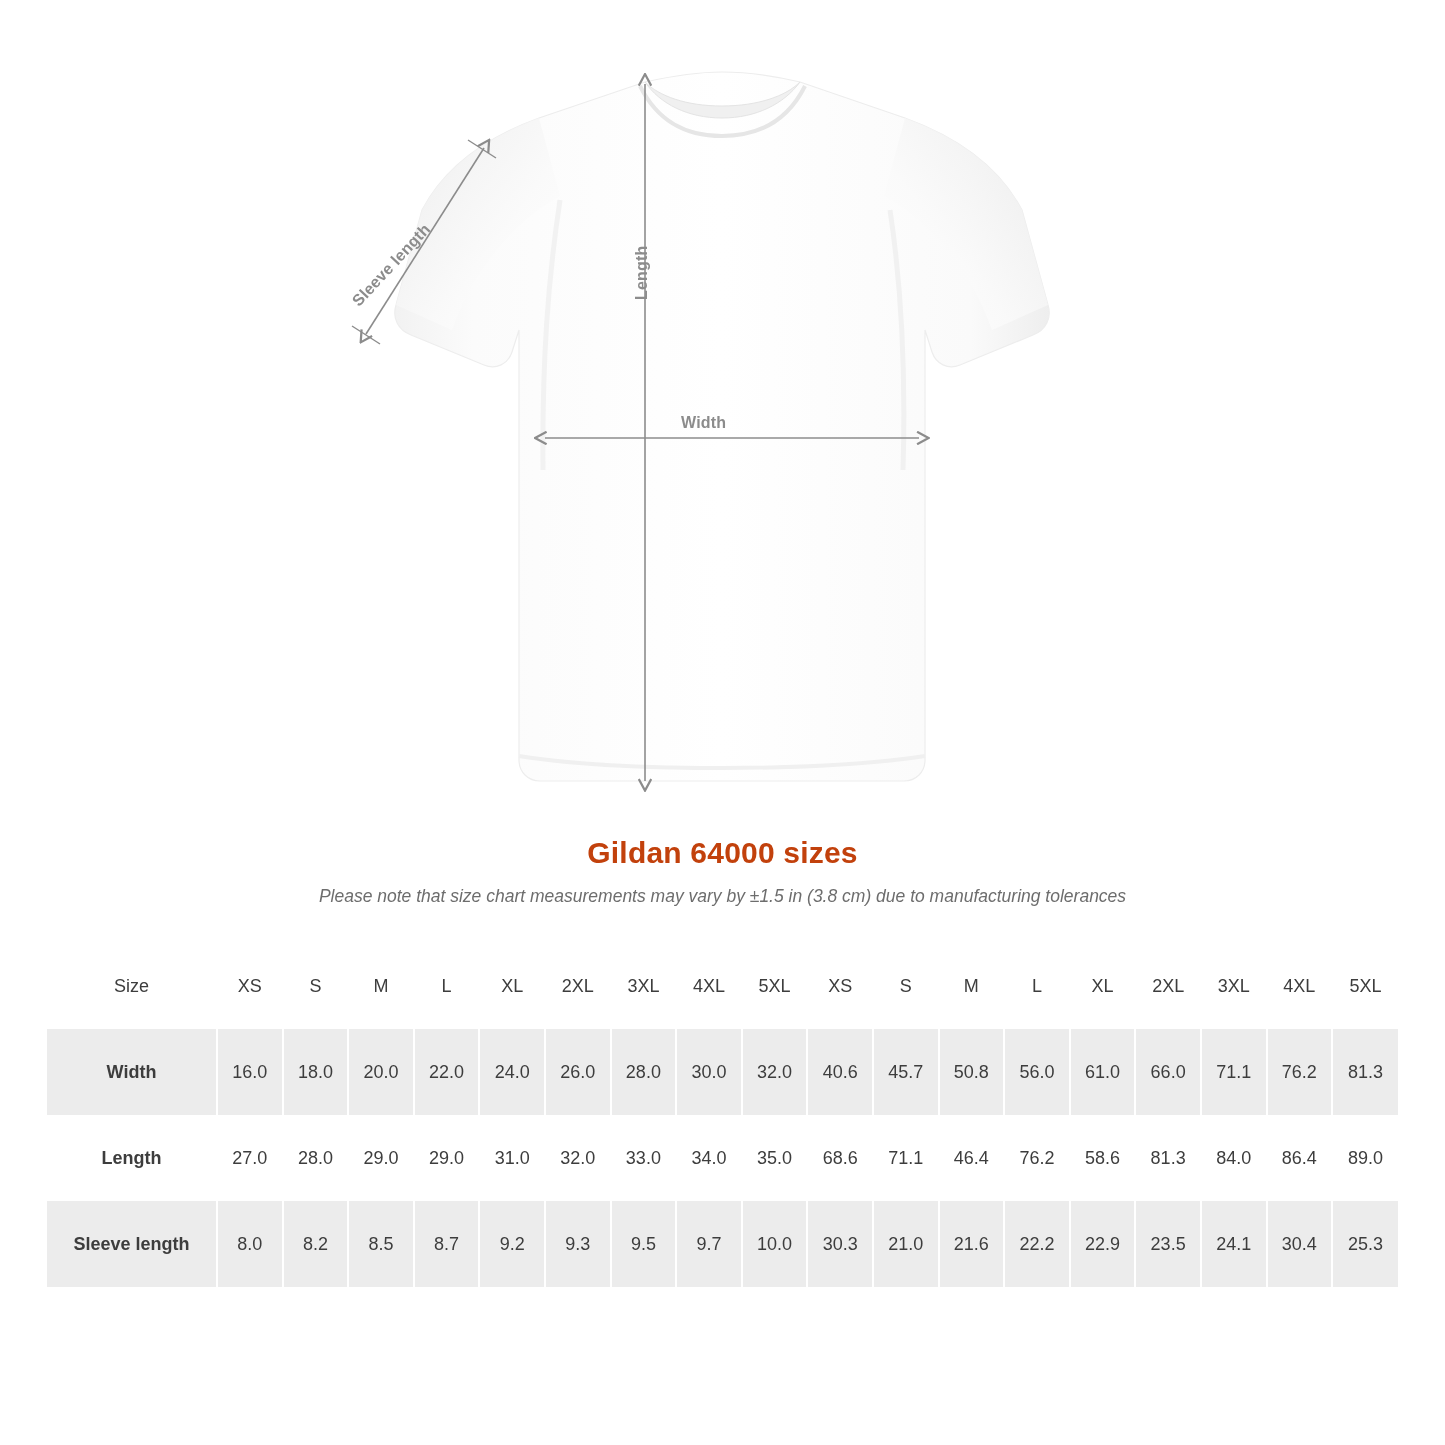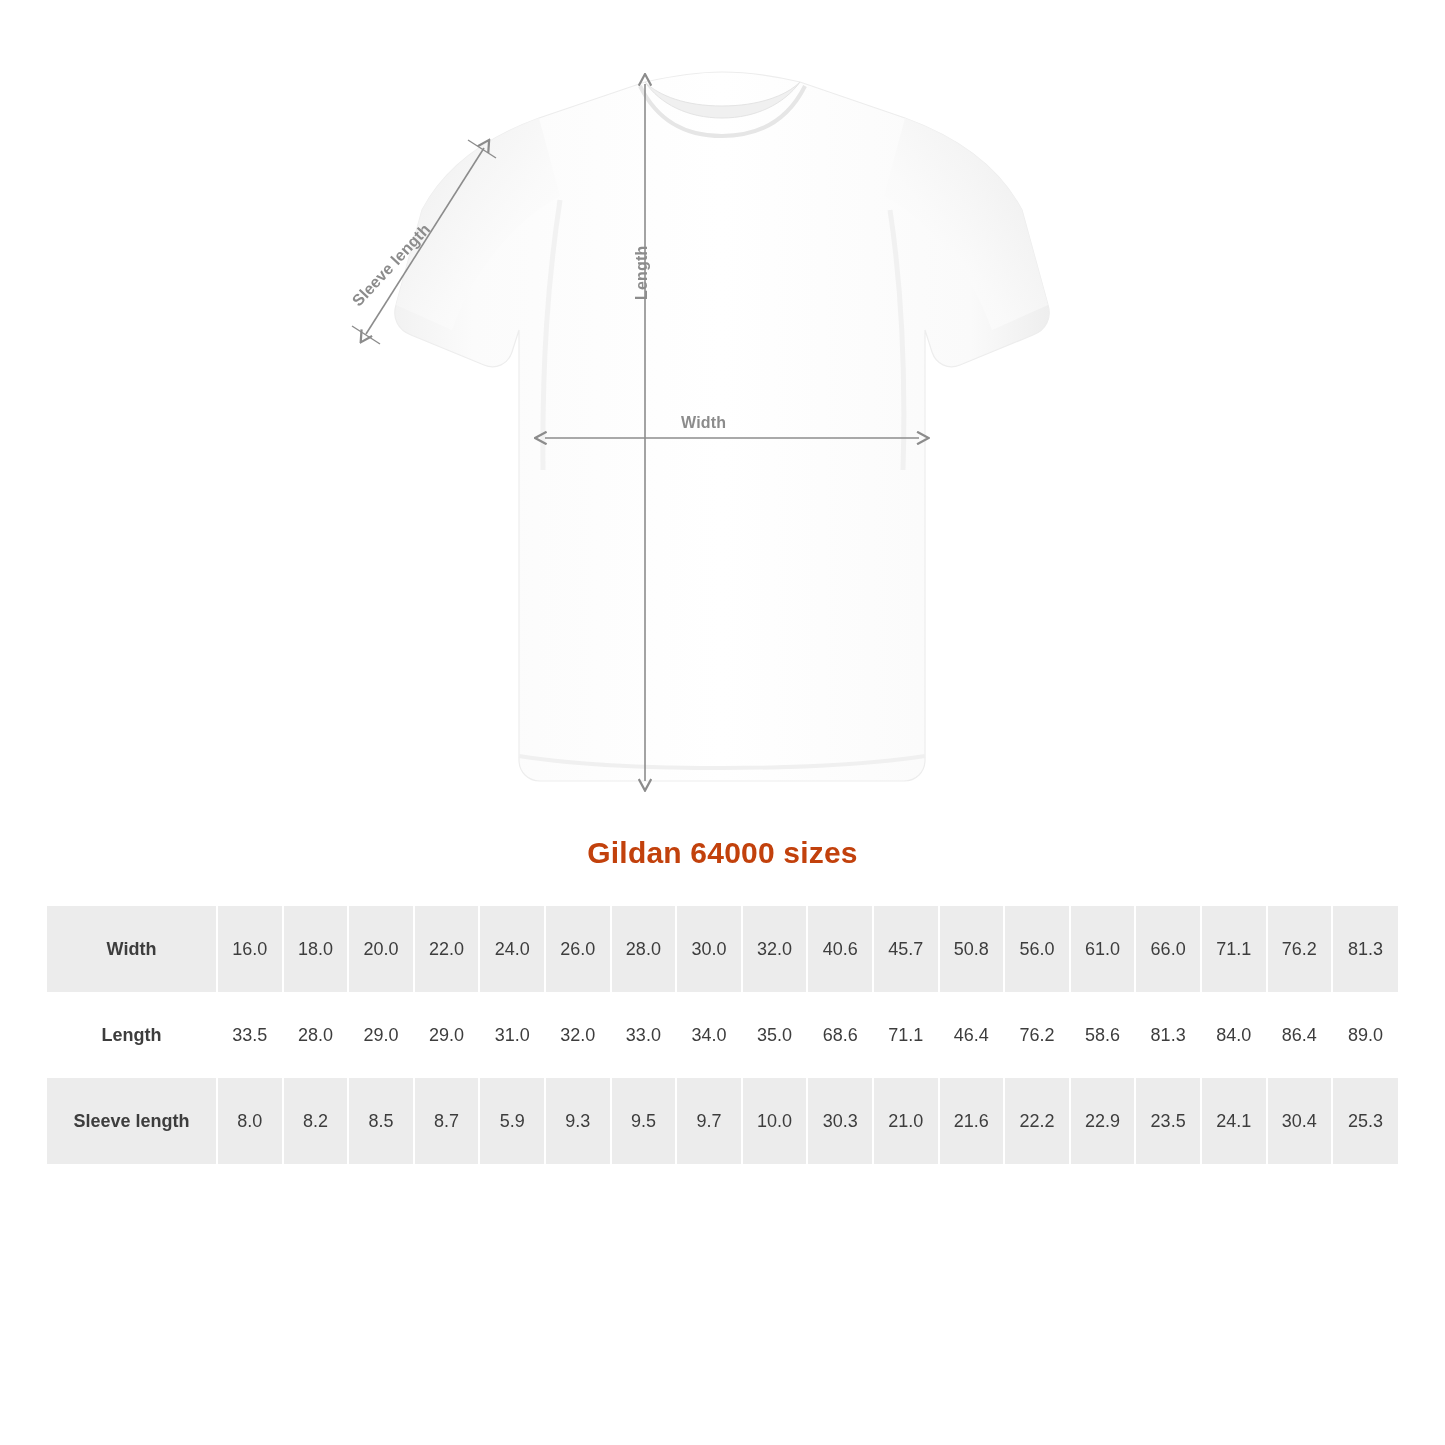--- a/index.html
+++ b/index.html
@@ -235,20 +235,21 @@
       <line x1="468" y1="140" x2="496" y2="158" stroke="#8c8c8c" stroke-width="1.4"></line>
     </svg>
 
     <div class="dim-label sleeve-label">Sleeve length</div>
     <div class="dim-label length-label">Length</div>
     <div class="dim-label width-label">Width</div>
   </div>
 
   <div class="heading-block">
     <h1 class="chart-title">Gildan 64000 sizes</h1>
+    <p class="chart-note">Please note that size chart measurements may vary by ±1.5 in (3.8 cm) due to manufacturing tolerances</p>
   </div>
 
   <div class="table-wrap">
     <table class="size-table">
       <colgroup>
         <col class="rowhdr">
         <col class="szcol">
           <col class="szcol">
           <col class="szcol">
           <col class="szcol">
@@ -263,20 +264,41 @@
           <col class="szcol">
           <col class="szcol">
         <col class="szcol">
           <col class="szcol">
           <col class="szcol">
           <col class="szcol">
       </colgroup>
 
       <tbody>
 
+      <tr class="hdr-row">
+        <td class="rowhdr">Size</td>
+        <td class="cell-sep">XS</td>
+        <td class="cell-sep">S</td>
+        <td class="cell-sep">M</td>
+        <td class="cell-sep">L</td>
+        <td class="cell-sep">XL</td>
+        <td class="cell-sep">2XL</td>
+        <td class="cell-sep">3XL</td>
+        <td class="cell-sep">4XL</td>
+        <td class="cell-sep">5XL</td>
+        <td class="cell-sep">XS</td>
+        <td class="cell-sep">S</td>
+        <td class="cell-sep">M</td>
+        <td class="cell-sep">L</td>
+        <td class="cell-sep">XL</td>
+        <td class="cell-sep">2XL</td>
+        <td class="cell-sep">3XL</td>
+        <td class="cell-sep">4XL</td>
+        <td class="cell-sep">5XL</td>
+      </tr>
 
       <tr class="data-row shaded">
         <td class="rowhdr">Width</td>
         <td class="cell-sep">16.0</td>
         <td class="cell-sep">18.0</td>
         <td class="cell-sep">20.0</td>
         <td class="cell-sep">22.0</td>
         <td class="cell-sep">24.0</td>
         <td class="cell-sep">26.0</td>
         <td class="cell-sep">28.0</td>
@@ -288,21 +310,21 @@
         <td class="cell-sep">56.0</td>
         <td class="cell-sep">61.0</td>
         <td class="cell-sep">66.0</td>
         <td class="cell-sep">71.1</td>
         <td class="cell-sep">76.2</td>
         <td class="cell-sep">81.3</td>
       </tr>
 
       <tr class="data-row plain">
         <td class="rowhdr">Length</td>
-        <td class="cell-sep">33.5</td>
+        <td class="cell-sep">27.0</td>
         <td class="cell-sep">28.0</td>
         <td class="cell-sep">29.0</td>
         <td class="cell-sep">29.0</td>
         <td class="cell-sep">31.0</td>
         <td class="cell-sep">32.0</td>
         <td class="cell-sep">33.0</td>
         <td class="cell-sep">34.0</td>
         <td class="cell-sep">35.0</td>
         <td class="cell-sep">68.6</td>
         <td class="cell-sep">71.1</td>
@@ -314,21 +336,21 @@
         <td class="cell-sep">86.4</td>
         <td class="cell-sep">89.0</td>
       </tr>
 
       <tr class="data-row shaded">
         <td class="rowhdr">Sleeve length</td>
         <td class="cell-sep">8.0</td>
         <td class="cell-sep">8.2</td>
         <td class="cell-sep">8.5</td>
         <td class="cell-sep">8.7</td>
-        <td class="cell-sep">5.9</td>
+        <td class="cell-sep">9.2</td>
         <td class="cell-sep">9.3</td>
         <td class="cell-sep">9.5</td>
         <td class="cell-sep">9.7</td>
         <td class="cell-sep">10.0</td>
         <td class="cell-sep">30.3</td>
         <td class="cell-sep">21.0</td>
         <td class="cell-sep">21.6</td>
         <td class="cell-sep">22.2</td>
         <td class="cell-sep">22.9</td>
         <td class="cell-sep">23.5</td>

